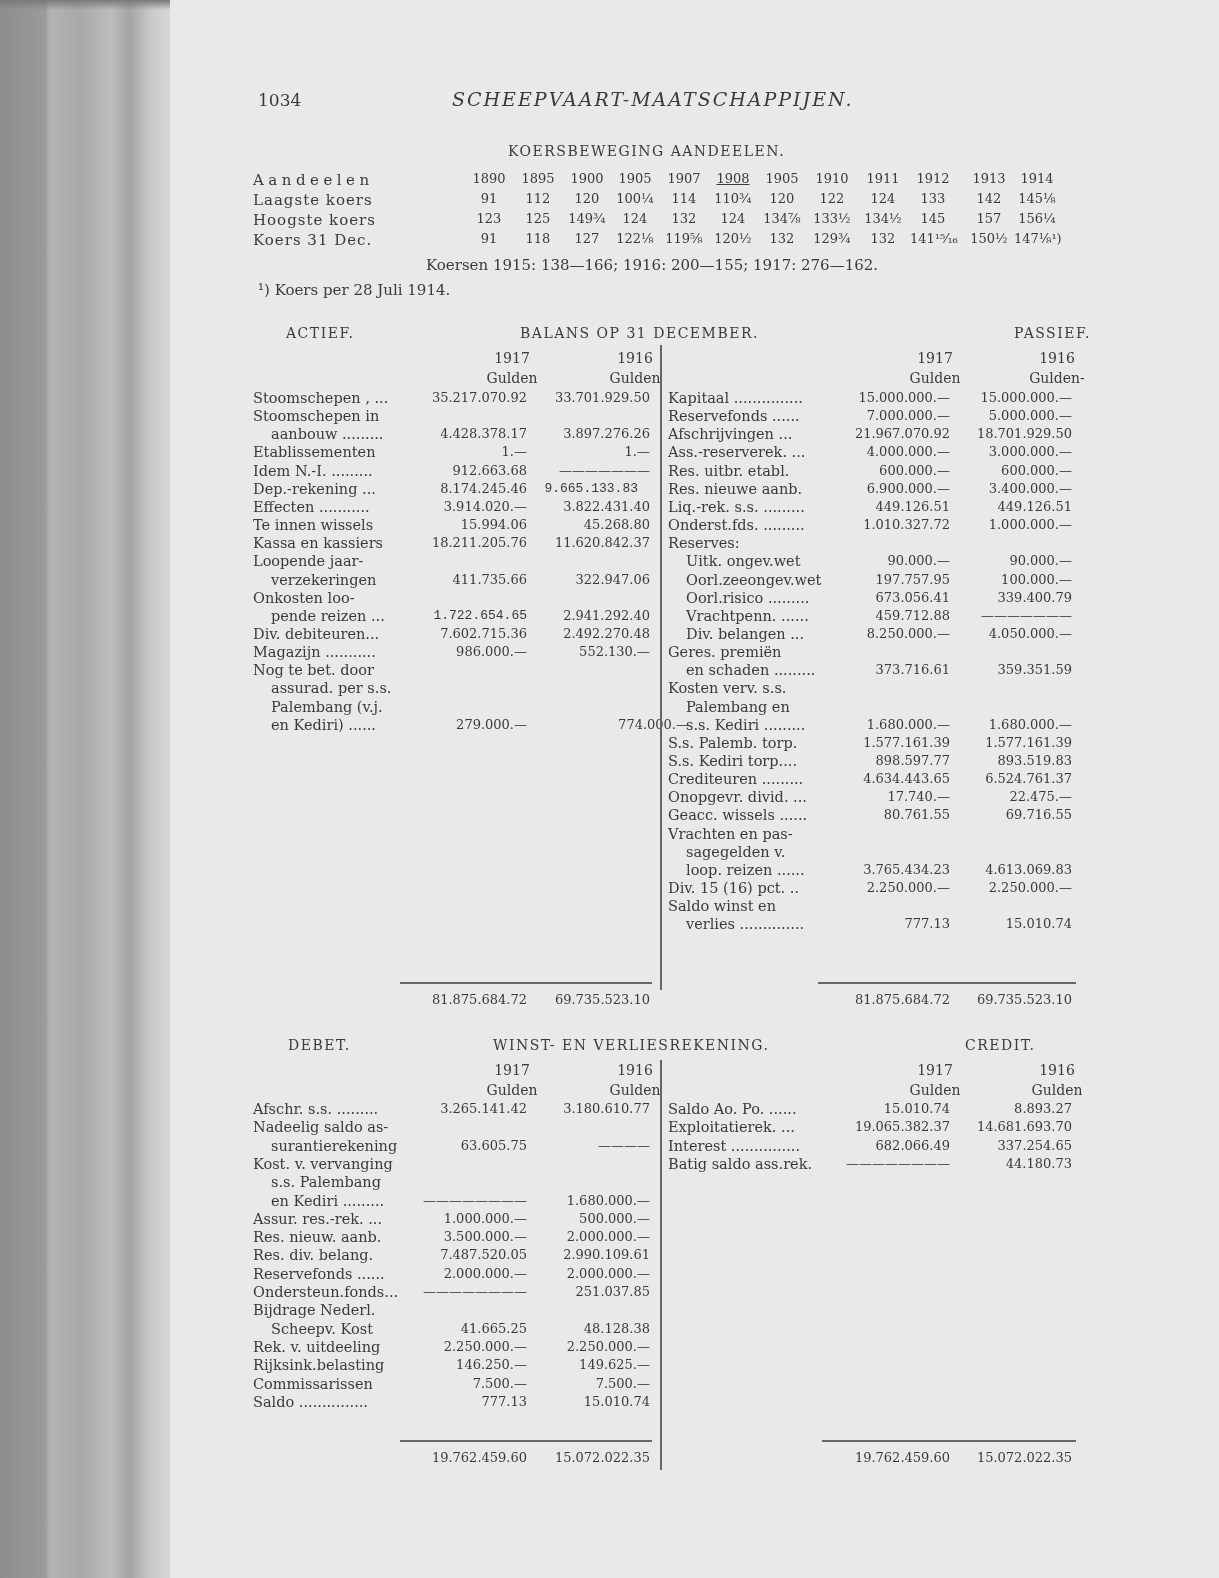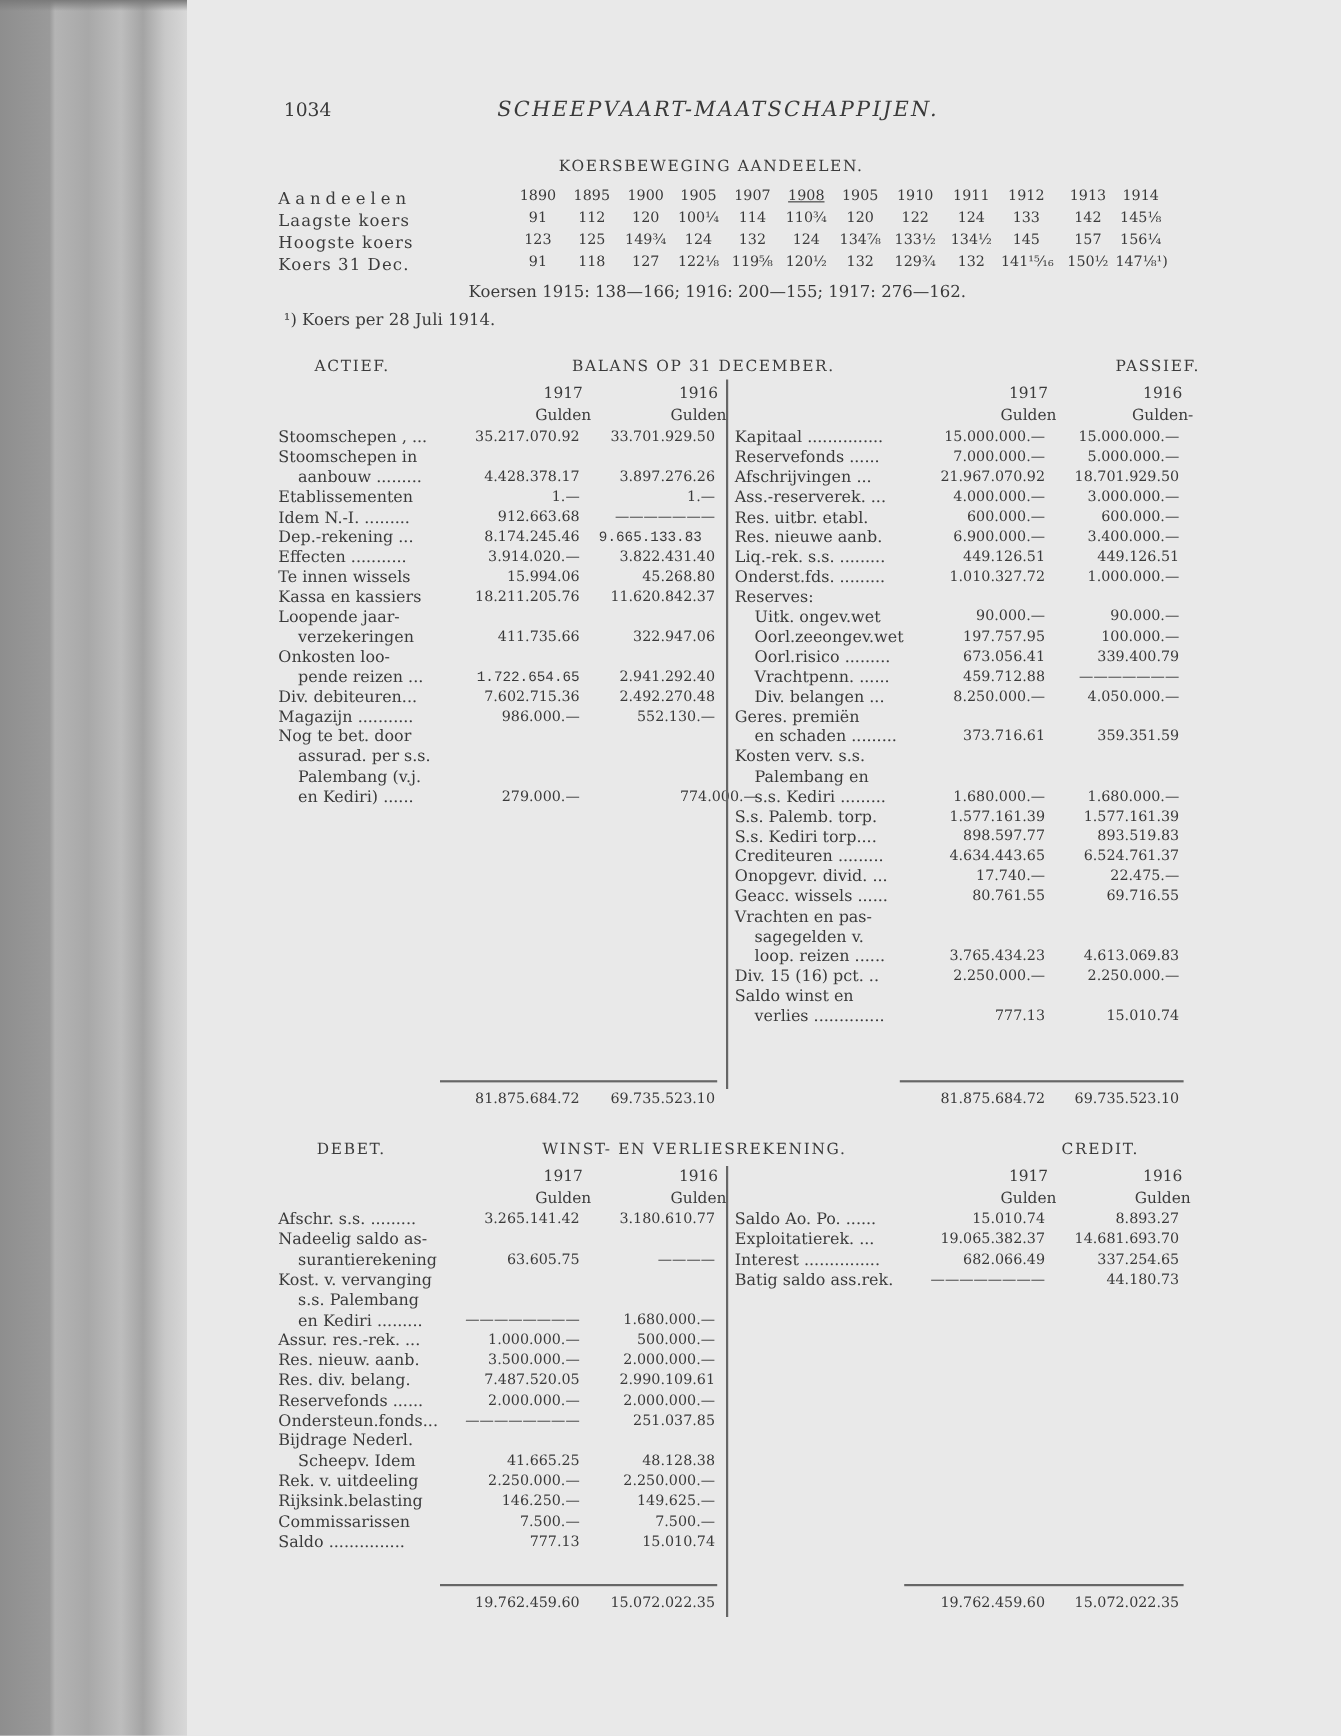--- a/index.html
+++ b/index.html
@@ -460,21 +460,21 @@
       <span class="lab">Ondersteun.fonds...</span>
       <span class="a" style="left: 134px; width: 140px;">————————</span>
       <span class="a" style="left: 257px; width: 140px;">251.037.85</span>
     </div>
     <div class="lrow txt" style="top: 1301.3px; left: 253px;">
       <span class="lab">Bijdrage Nederl.</span>
       <span class="a" style="left: 134px; width: 140px;"></span>
       <span class="a" style="left: 257px; width: 140px;"></span>
     </div>
     <div class="lrow txt" style="top: 1319.6px; left: 253px;">
-      <span class="lab indent">Scheepv. Idem</span>
+      <span class="lab indent">Scheepv. Kost</span>
       <span class="a" style="left: 134px; width: 140px;">41.665.25</span>
       <span class="a" style="left: 257px; width: 140px;">48.128.38</span>
     </div>
     <div class="lrow txt" style="top: 1337.9px; left: 253px;">
       <span class="lab">Rek. v. uitdeeling</span>
       <span class="a" style="left: 134px; width: 140px;">2.250.000.—</span>
       <span class="a" style="left: 257px; width: 140px;">2.250.000.—</span>
     </div>
     <div class="lrow txt" style="top: 1356.2px; left: 253px;">
       <span class="lab">Rijksink.belasting</span>

